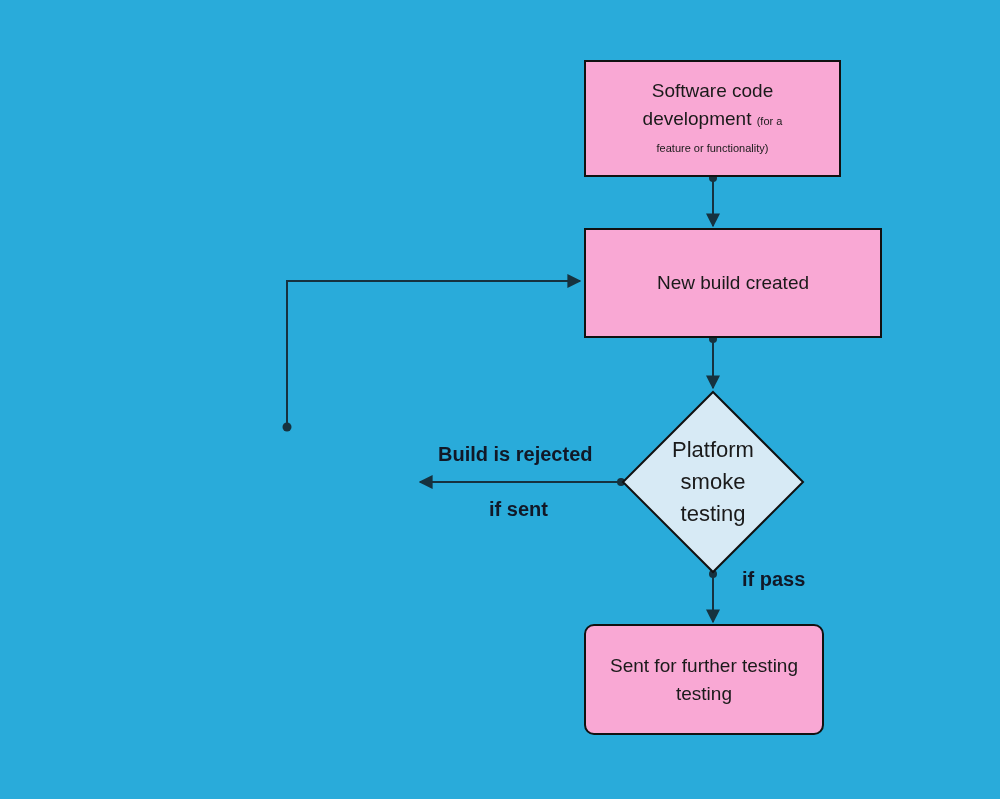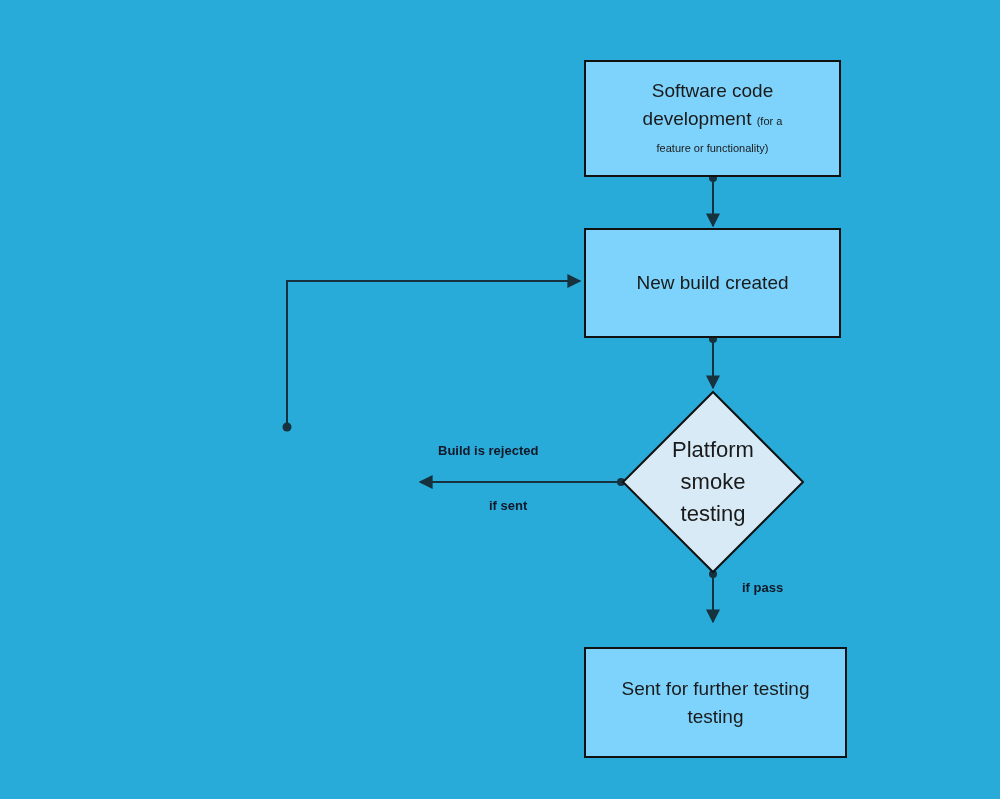--- a/index.html
+++ b/index.html
@@ -21,21 +21,21 @@
   svg.edges {
     position: absolute;
     left: 0;
     top: 0;
     width: 1000px;
     height: 799px;
   }
   .node {
     position: absolute;
     box-sizing: border-box;
-    background: #7dd3fc;
+    background: #f9a8d4;
     border: 2px solid #111111;
     display: flex;
     align-items: center;
     justify-content: center;
     text-align: center;
     color: #1a1a1a;
     font-size: 19px;
     line-height: 1.45;
     padding: 0 10px;
   }
@@ -48,34 +48,35 @@
   }
   #node-dev {
     left: 584px;
     top: 60px;
     width: 257px;
     height: 117px;
   }
   #node-build {
     left: 584px;
     top: 228px;
-    width: 257px;
+    width: 298px;
     height: 110px;
   }
   #node-fixing {
     left: 157px;
     top: 427px;
     width: 260px;
     height: 109px;
   }
   #node-further {
     left: 584px;
-    top: 647px;
-    width: 263px;
+    top: 624px;
+    width: 240px;
     height: 111px;
+    border-radius: 10px;
   }
   .diamond-wrap {
     position: absolute;
     left: 621px;
     top: 390px;
     width: 184px;
     height: 184px;
   }
   .diamond-wrap svg {
     position: absolute;
@@ -93,36 +94,36 @@
     justify-content: center;
     text-align: center;
     font-size: 22px;
     line-height: 1.45;
     color: #1a1a1a;
     pointer-events: none;
   }
   .edge-label {
     position: absolute;
     font-weight: bold;
-    font-size: 13px;
+    font-size: 20px;
     color: #111827;
     white-space: nowrap;
     text-align: right;
   }
   #lbl-rejected {
     left: 438px;
     top: 443px;
   }
   #lbl-iffail {
     left: 489px;
     top: 498px;
   }
   #lbl-ifpass {
     left: 742px;
-    top: 580px;
+    top: 568px;
   }
 </style>
 </head>
 <body>
 
 <div id="canvas">
 
   <svg class="edges" viewBox="0 0 1000 799" xmlns="http://www.w3.org/2000/svg">
     <defs>
       <marker id="arrow" viewBox="0 0 10 10" refX="9" refY="5" markerWidth="7" markerHeight="7" orient="auto-start-reverse">

